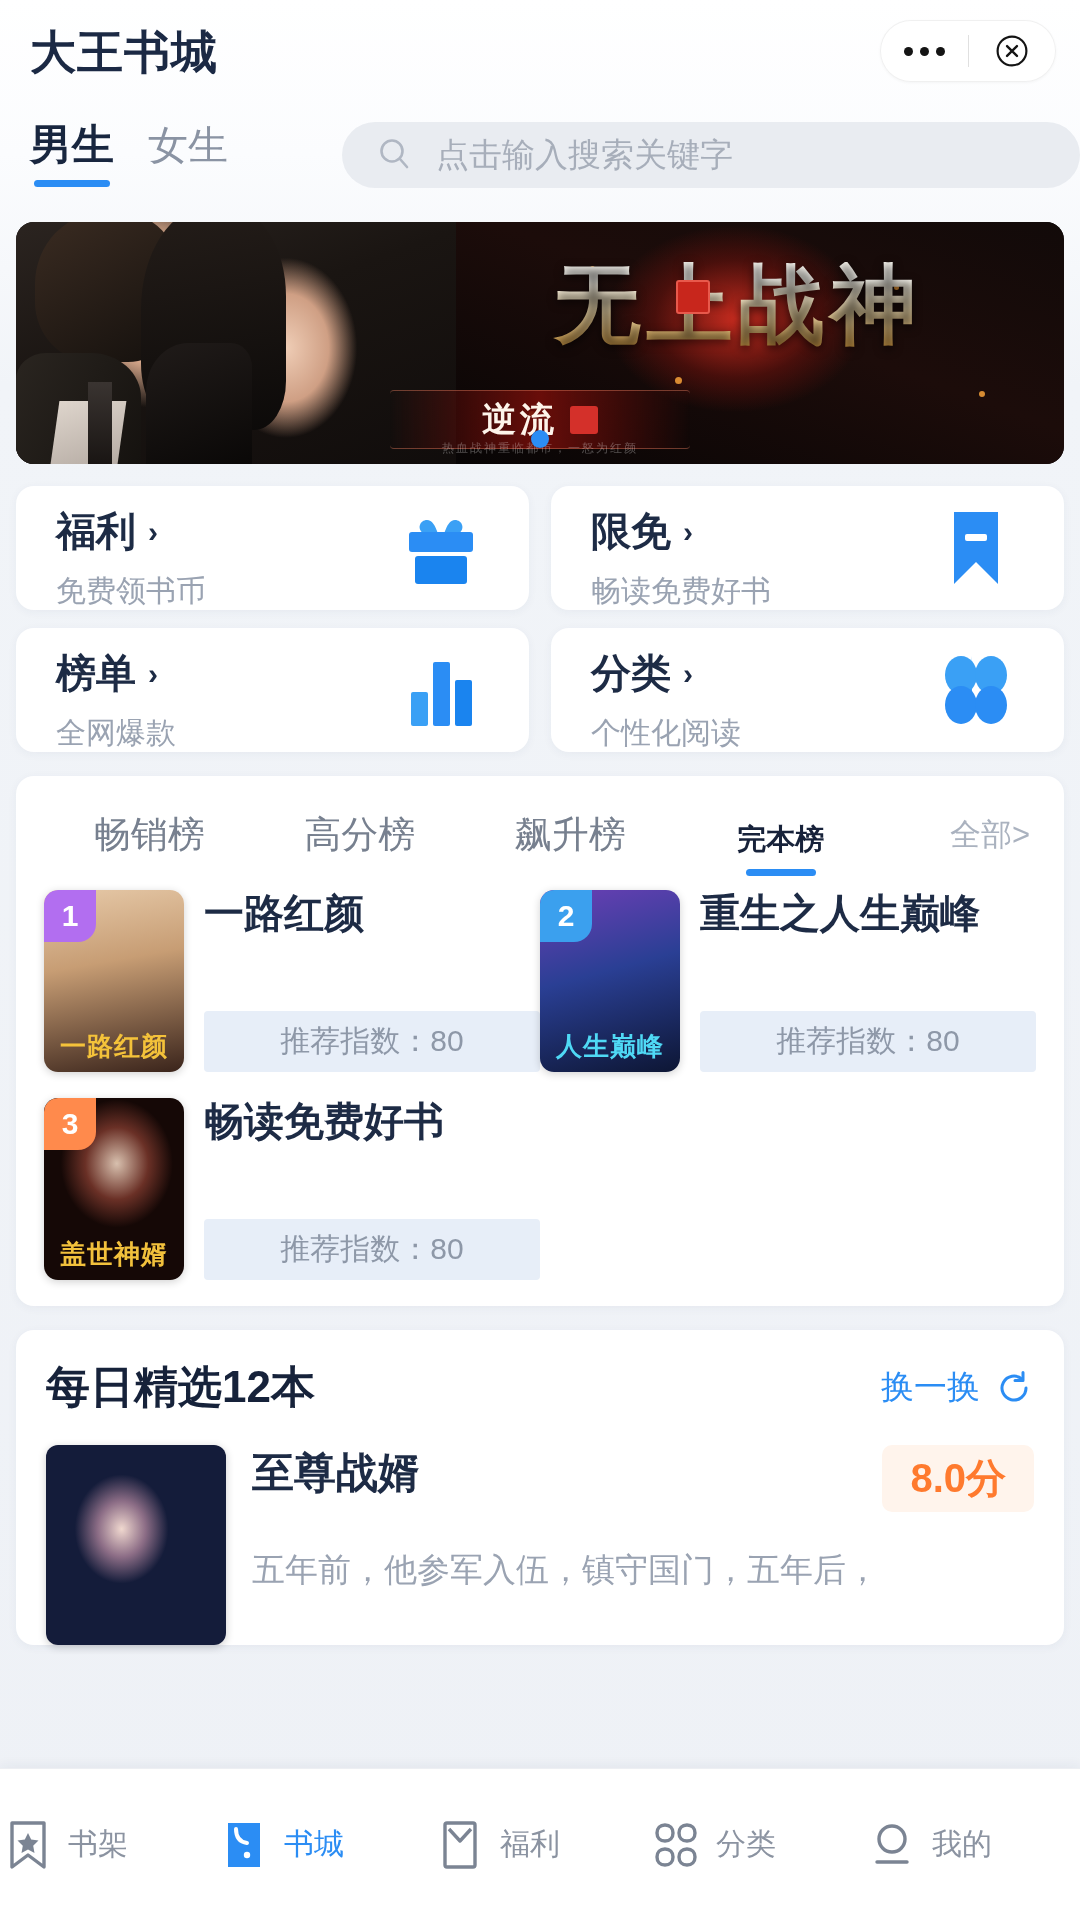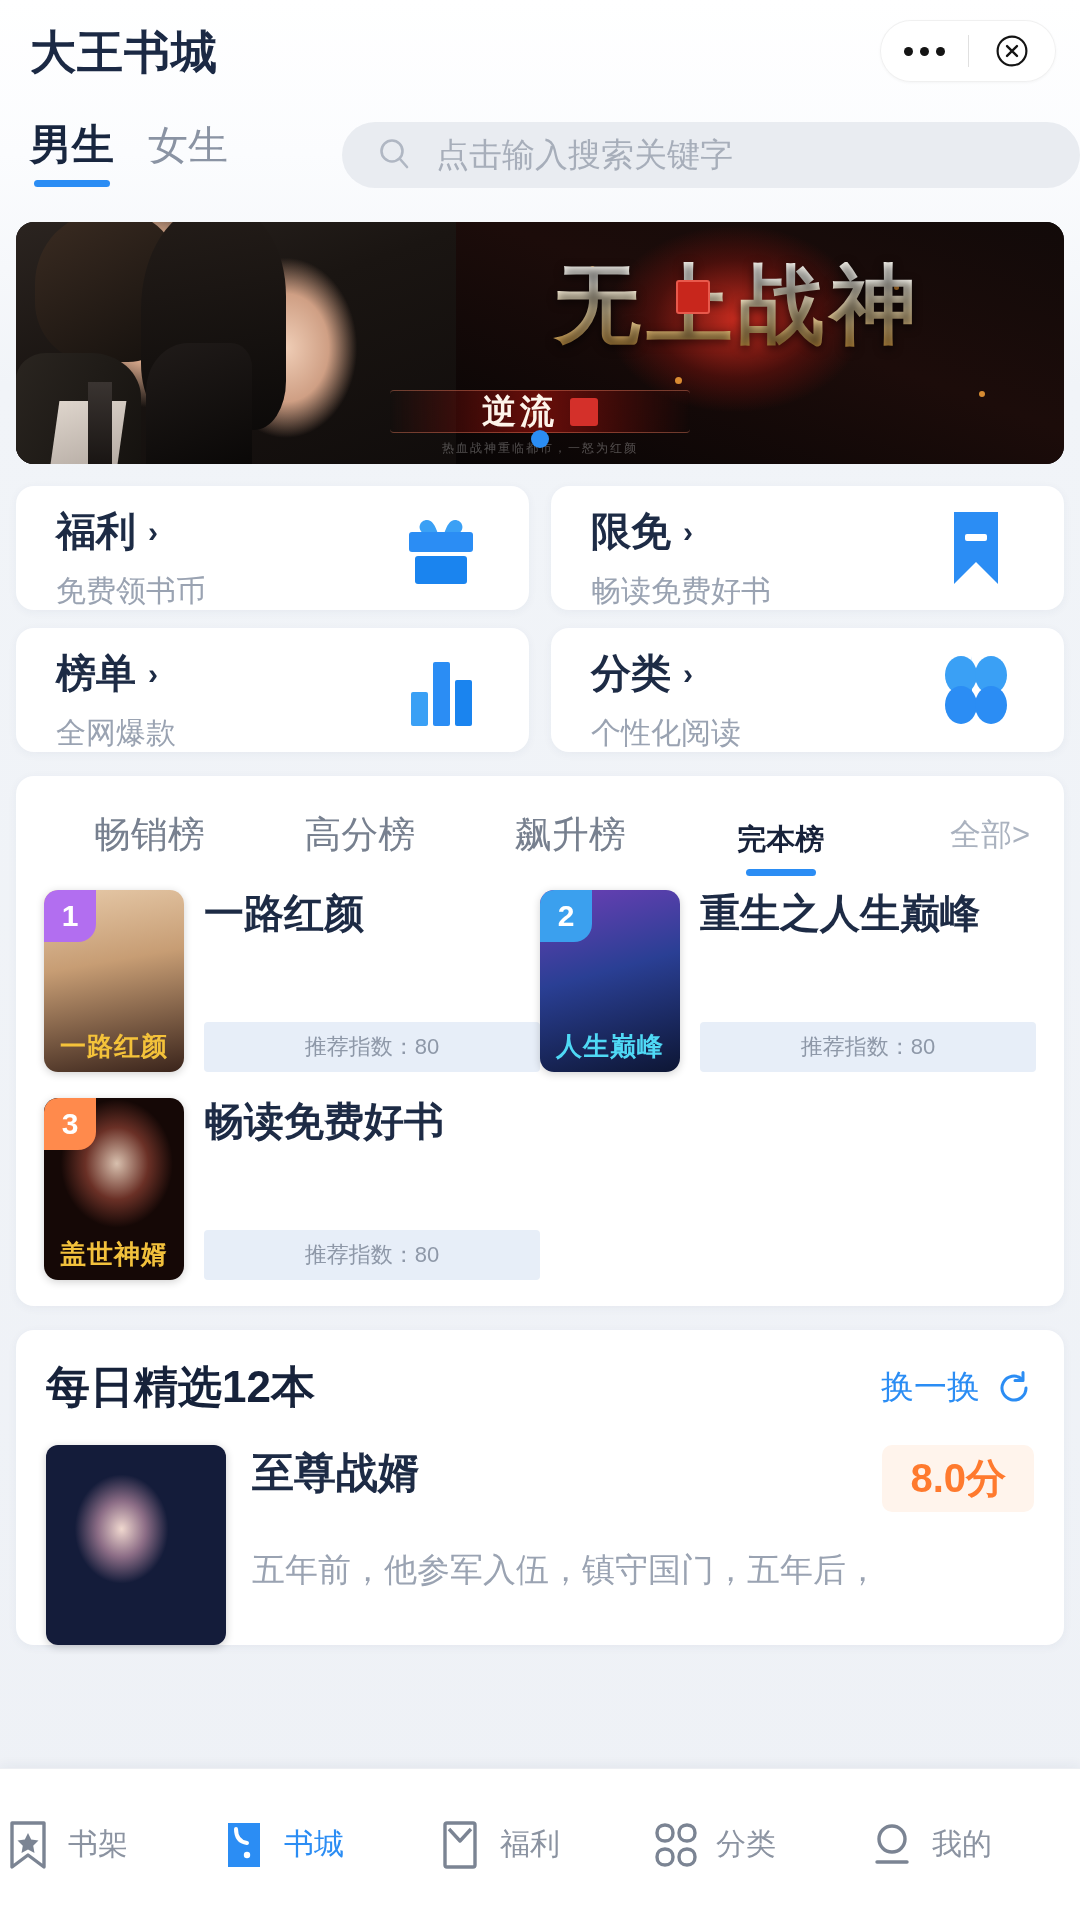--- a/index.html
+++ b/index.html
@@ -68,21 +68,21 @@
   .bn-title { position:absolute; right:22px; top:40px; left:40%;
               text-align:center; font-size:86px; font-weight:bold; line-height:1;
               color:#f6e7c8;
               background:linear-gradient(180deg,#fffdf6 20%,#f3dcab 58%,#c28e3c 100%);
               -webkit-background-clip:text; background-clip:text; color:transparent;
               text-shadow:0 3px 10px rgba(0,0,0,.6);
               font-family:"Liberation Serif","DejaVu Serif",serif; letter-spacing:6px; }
   .bn-seal { position:absolute; left:63%; top:58px; width:34px; height:34px;
              background:#c8261c; border:2px solid #e8594c; border-radius:3px; }
   .bn-sub { position:absolute; left:50%; top:168px; transform:translateX(-50%);
-            width:300px; height:43px; border-radius:4px;
+            width:300px; height:59px; border-radius:4px;
             background:linear-gradient(90deg,rgba(60,8,6,0),rgba(110,14,10,.95),rgba(60,8,6,0));
             display:flex; align-items:center; justify-content:center; gap:12px;
             border-top:1px solid rgba(220,120,90,.45); border-bottom:1px solid rgba(220,120,90,.45); }
   .bn-sub span { font-size:34px; color:#fdf4ea; font-weight:bold; letter-spacing:4px;
                  font-family:"Liberation Serif","DejaVu Serif",serif; }
   .bn-sub i { width:28px; height:28px; background:#d4302a; border-radius:3px; display:block; }
   .bn-fine { position:absolute; left:50%; transform:translateX(-50%); top:218px;
              font-size:12px; color:rgba(255,255,255,.28); letter-spacing:2px; white-space:nowrap; }
   .bn-dot { position:absolute; left:50%; bottom:16px; transform:translateX(-50%);
             width:18px; height:18px; border-radius:50%; background:#2b8df4; }
@@ -115,21 +115,21 @@
   .cover { width:140px; height:182px; border-radius:14px; position:relative; overflow:hidden;
            flex:none; box-shadow:0 2px 8px rgba(0,0,0,.18); }
   .badge { position:absolute; left:0; top:0; width:52px; height:52px;
            border-radius:14px 0 18px 0; display:flex; align-items:center; justify-content:center;
            color:#fff; font-size:30px; font-weight:bold; z-index:3; }
   .cov-txt { position:absolute; left:0; right:0; bottom:8px; text-align:center;
              font-size:26px; font-weight:bold; letter-spacing:1px;
              font-family:"Liberation Serif","DejaVu Serif",serif; }
   .bmeta { flex:1; display:flex; flex-direction:column; min-width:0; }
   .btitle { font-size:40px; font-weight:bold; color:#1d2b45; line-height:1.18; }
-  .bscore { margin-top:auto; background:#e7eef8; color:#8e98a8; font-size:22px;
+  .bscore { margin-top:auto; background:#e7eef8; color:#8e98a8; font-size:30px;
             padding:10px 0; text-align:center; border-radius:4px; }
 
   
   .daily { margin:24px 16px 0 16px; background:#fff; border-radius:18px; padding:28px 30px 0 30px;
            box-shadow:0 2px 10px rgba(30,50,90,.05); }
   .dhead { display:flex; align-items:center; justify-content:space-between; }
   .dtitle { font-size:44px; font-weight:bold; color:#16223a; }
   .dswap { display:flex; align-items:center; gap:14px; font-size:33px; color:#2b8df4; }
   .drow { display:flex; gap:26px; margin-top:28px; }
   .dcov { width:180px; height:200px; border-radius:12px; flex:none; position:relative;

